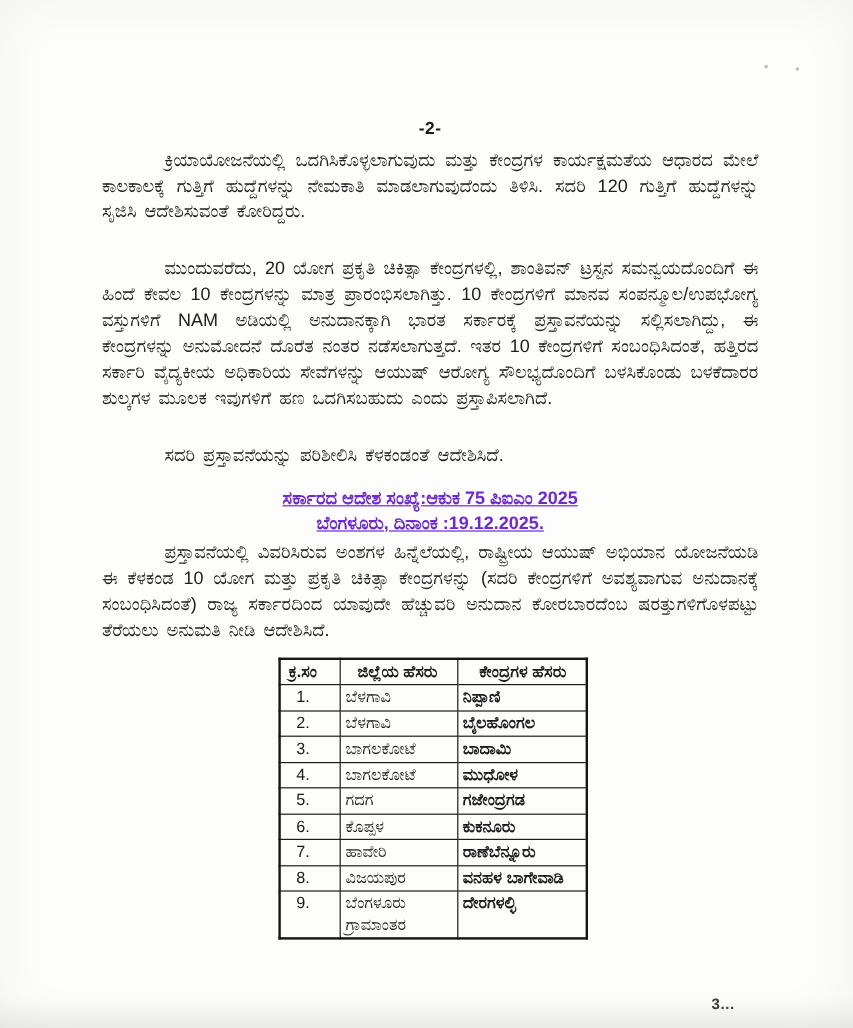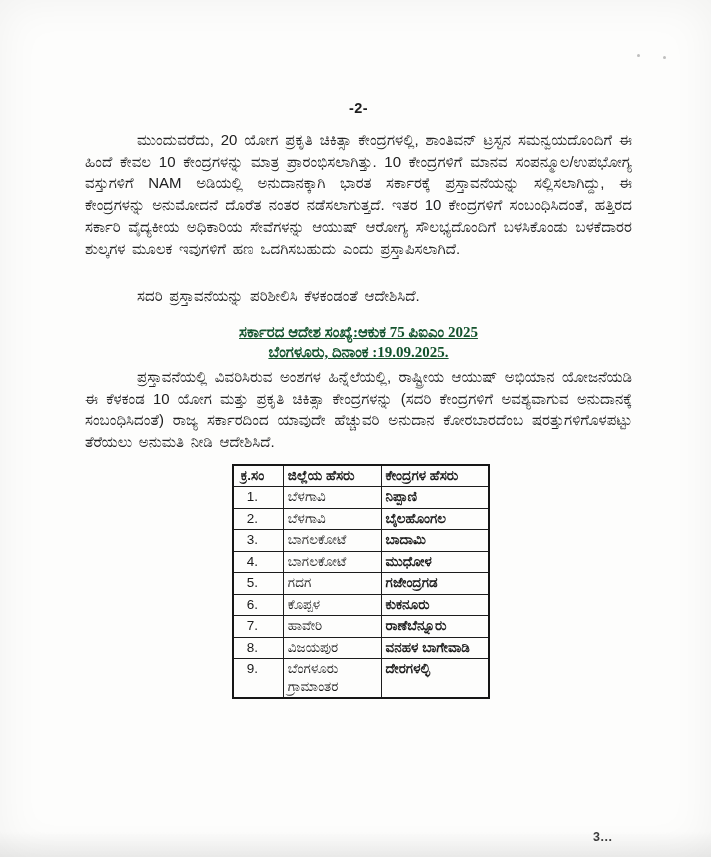--- a/index.html
+++ b/index.html
@@ -40,52 +40,51 @@
   .para {
     margin: 0;
     margin-top: 7px;
     font-size: 15px;
     line-height: 21.7px;
     text-align: justify;
     text-indent: 52px;
     word-spacing: 2.5px;
     color: #202020;
   }
-  .para.p2 { margin-top: 13px; }
+  .para.p2 { margin-top: 25px; }
   .para.p3 { margin-top: 26px; }
   .para.p4 { margin-top: 3px; }
   .order-heading {
     margin-top: 15px;
     text-align: center;
     font-weight: bold;
     font-size: 15px;
     line-height: 20.5px;
-    color: #14532d;
-    font-family: Liberation Serif, serif;
+    color: #6d28d9;
   }
   .order-heading .line { text-decoration: underline; }
   .centres-table-wrap {
     margin-top: 11px;
     margin-left: 147px;
     width: 258px;
   }
   table.centres {
     border-collapse: collapse;
     border: 2px solid #161616;
     font-size: 13.5px;
     color: #1b1b1b;
     width: 100%;
   }
   table.centres th, table.centres td {
     border: 1.5px solid #1c1c1c;
     padding: 1px 16px 2px 4px;
     line-height: 17.5px;
     vertical-align: top;
   }
-  table.centres th { font-weight: bold; text-align: left; white-space: nowrap; }
+  table.centres th { font-weight: bold; text-align: right; white-space: nowrap; }
   table.centres th.c-sl { text-align: center; }
   table.centres td.c-sl { text-align: center; width: 38px; }
   table.centres td.c-district { width: 94px; margin-left: 27px; }
   table.centres td.c-centre { width: 110px; font-weight: bold; }
   .footer-next-page {
     position: absolute;
     left: 593px; top: 830px;
     font-size: 12.5px;
     font-weight: bold;
     color: #3c3c3c;
@@ -95,28 +94,29 @@
 </head>
 <body>
 
 <div class="page">
   <span class="noise-dot d1"></span>
   <span class="noise-dot d2"></span>
 
   <div class="content">
     <div class="page-number">-2-</div>
 
+    <p class="para p1">ಕ್ರಿಯಾಯೋಜನೆಯಲ್ಲಿ ಒದಗಿಸಿಕೊಳ್ಳಲಾಗುವುದು ಮತ್ತು ಕೇಂದ್ರಗಳ ಕಾರ್ಯಕ್ಷಮತೆಯ ಆಧಾರದ ಮೇಲೆ ಕಾಲಕಾಲಕ್ಕೆ ಗುತ್ತಿಗೆ ಹುದ್ದೆಗಳನ್ನು ನೇಮಕಾತಿ ಮಾಡಲಾಗುವುದೆಂದು ತಿಳಿಸಿ. ಸದರಿ 120 ಗುತ್ತಿಗೆ ಹುದ್ದೆಗಳನ್ನು ಸೃಜಿಸಿ ಆದೇಶಿಸುವಂತೆ ಕೋರಿದ್ದರು.</p>
 
     <p class="para p2">ಮುಂದುವರೆದು, 20 ಯೋಗ ಪ್ರಕೃತಿ ಚಿಕಿತ್ಸಾ ಕೇಂದ್ರಗಳಲ್ಲಿ, ಶಾಂತಿವನ್ ಟ್ರಸ್ಟನ ಸಮನ್ವಯದೊಂದಿಗೆ ಈ ಹಿಂದೆ ಕೇವಲ 10 ಕೇಂದ್ರಗಳನ್ನು ಮಾತ್ರ ಪ್ರಾರಂಭಿಸಲಾಗಿತ್ತು. 10 ಕೇಂದ್ರಗಳಿಗೆ ಮಾನವ ಸಂಪನ್ಮೂಲ/ಉಪಭೋಗ್ಯ ವಸ್ತುಗಳಿಗೆ NAM ಅಡಿಯಲ್ಲಿ ಅನುದಾನಕ್ಕಾಗಿ ಭಾರತ ಸರ್ಕಾರಕ್ಕೆ ಪ್ರಸ್ತಾವನೆಯನ್ನು ಸಲ್ಲಿಸಲಾಗಿದ್ದು, ಈ ಕೇಂದ್ರಗಳನ್ನು ಅನುಮೋದನೆ ದೊರೆತ ನಂತರ ನಡೆಸಲಾಗುತ್ತದೆ. ಇತರ 10 ಕೇಂದ್ರಗಳಿಗೆ ಸಂಬಂಧಿಸಿದಂತೆ, ಹತ್ತಿರದ ಸರ್ಕಾರಿ ವೈದ್ಯಕೀಯ ಅಧಿಕಾರಿಯ ಸೇವೆಗಳನ್ನು ಆಯುಷ್ ಆರೋಗ್ಯ ಸೌಲಭ್ಯದೊಂದಿಗೆ ಬಳಸಿಕೊಂಡು ಬಳಕೆದಾರರ ಶುಲ್ಕಗಳ ಮೂಲಕ ಇವುಗಳಿಗೆ ಹಣ ಒದಗಿಸಬಹುದು ಎಂದು ಪ್ರಸ್ತಾಪಿಸಲಾಗಿದೆ.</p>
 
     <p class="para p3">ಸದರಿ ಪ್ರಸ್ತಾವನೆಯನ್ನು ಪರಿಶೀಲಿಸಿ ಕೆಳಕಂಡಂತೆ ಆದೇಶಿಸಿದೆ.</p>
 
     <div class="order-heading">
       <div class="line">ಸರ್ಕಾರದ ಆದೇಶ ಸಂಖ್ಯೆ:ಆಕುಕ 75 ಪಿಐಎಂ 2025</div>
-      <div class="line">ಬೆಂಗಳೂರು, ದಿನಾಂಕ :19.09.2025.</div>
+      <div class="line">ಬೆಂಗಳೂರು, ದಿನಾಂಕ :19.12.2025.</div>
     </div>
 
     <p class="para p4">ಪ್ರಸ್ತಾವನೆಯಲ್ಲಿ ವಿವರಿಸಿರುವ ಅಂಶಗಳ ಹಿನ್ನೆಲೆಯಲ್ಲಿ, ರಾಷ್ಟ್ರೀಯ ಆಯುಷ್ ಅಭಿಯಾನ ಯೋಜನೆಯಡಿ ಈ ಕೆಳಕಂಡ 10 ಯೋಗ ಮತ್ತು ಪ್ರಕೃತಿ ಚಿಕಿತ್ಸಾ ಕೇಂದ್ರಗಳನ್ನು (ಸದರಿ ಕೇಂದ್ರಗಳಿಗೆ ಅವಶ್ಯವಾಗುವ ಅನುದಾನಕ್ಕೆ ಸಂಬಂಧಿಸಿದಂತೆ) ರಾಜ್ಯ ಸರ್ಕಾರದಿಂದ ಯಾವುದೇ ಹೆಚ್ಚುವರಿ ಅನುದಾನ ಕೋರಬಾರದೆಂಬ ಷರತ್ತುಗಳಿಗೊಳಪಟ್ಟು ತೆರೆಯಲು ಅನುಮತಿ ನೀಡಿ ಆದೇಶಿಸಿದೆ.</p>
 
     <div class="centres-table-wrap">
       <table class="centres">
         <thead>
           <tr>
             <th class="c-sl">ಕ್ರ.ಸಂ</th>
             <th>ಜಿಲ್ಲೆಯ ಹೆಸರು</th>

